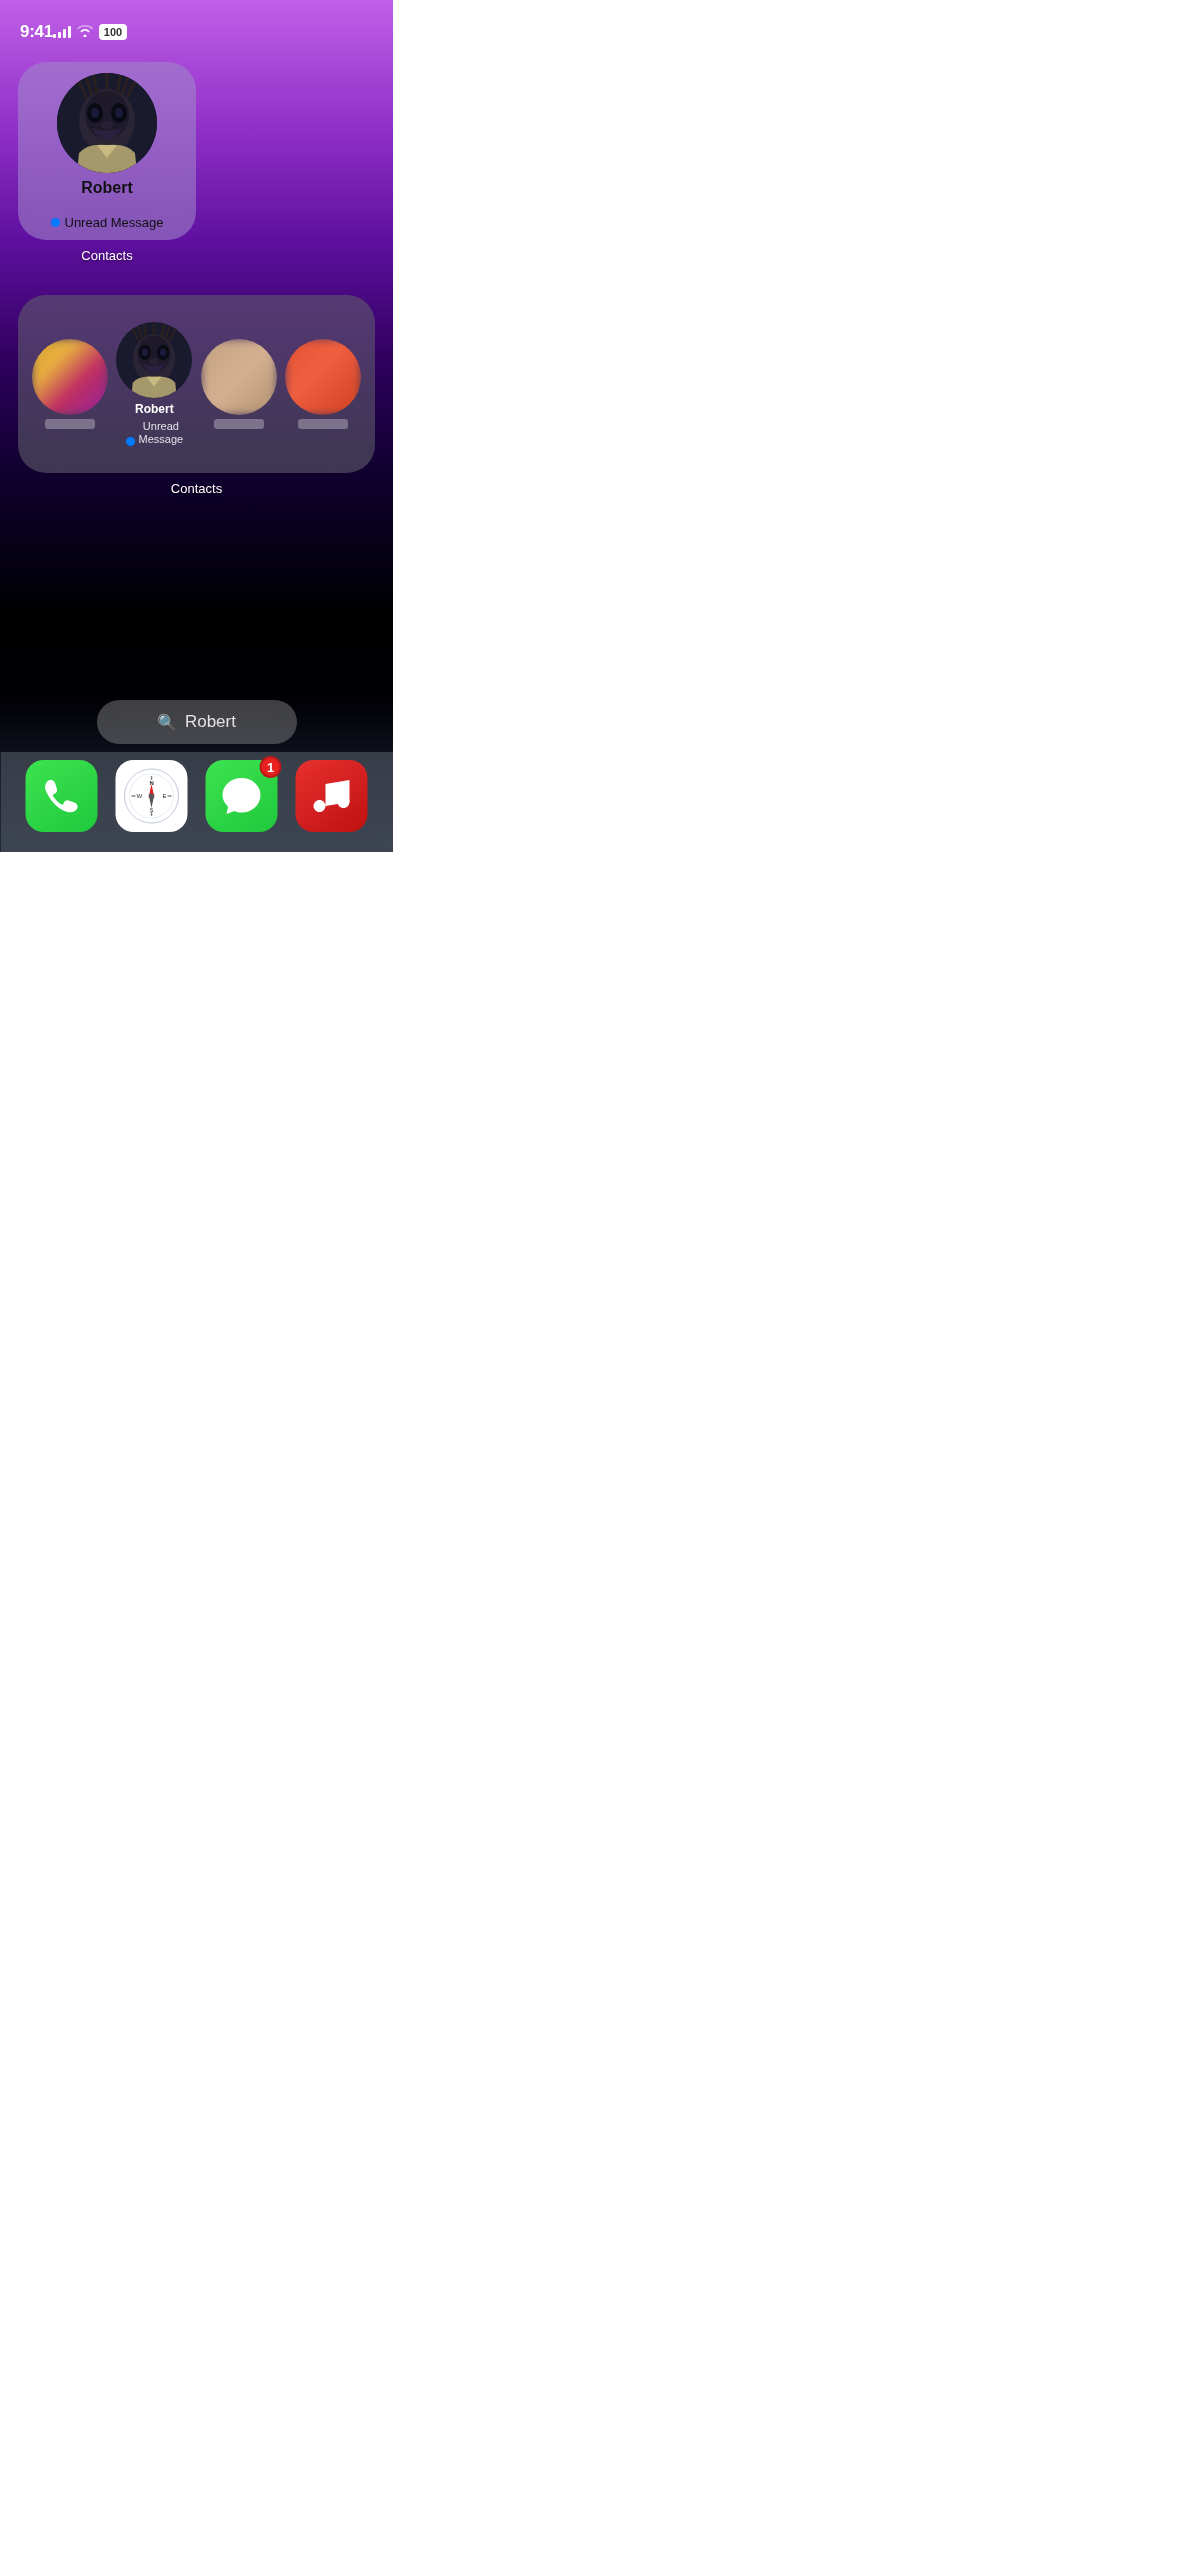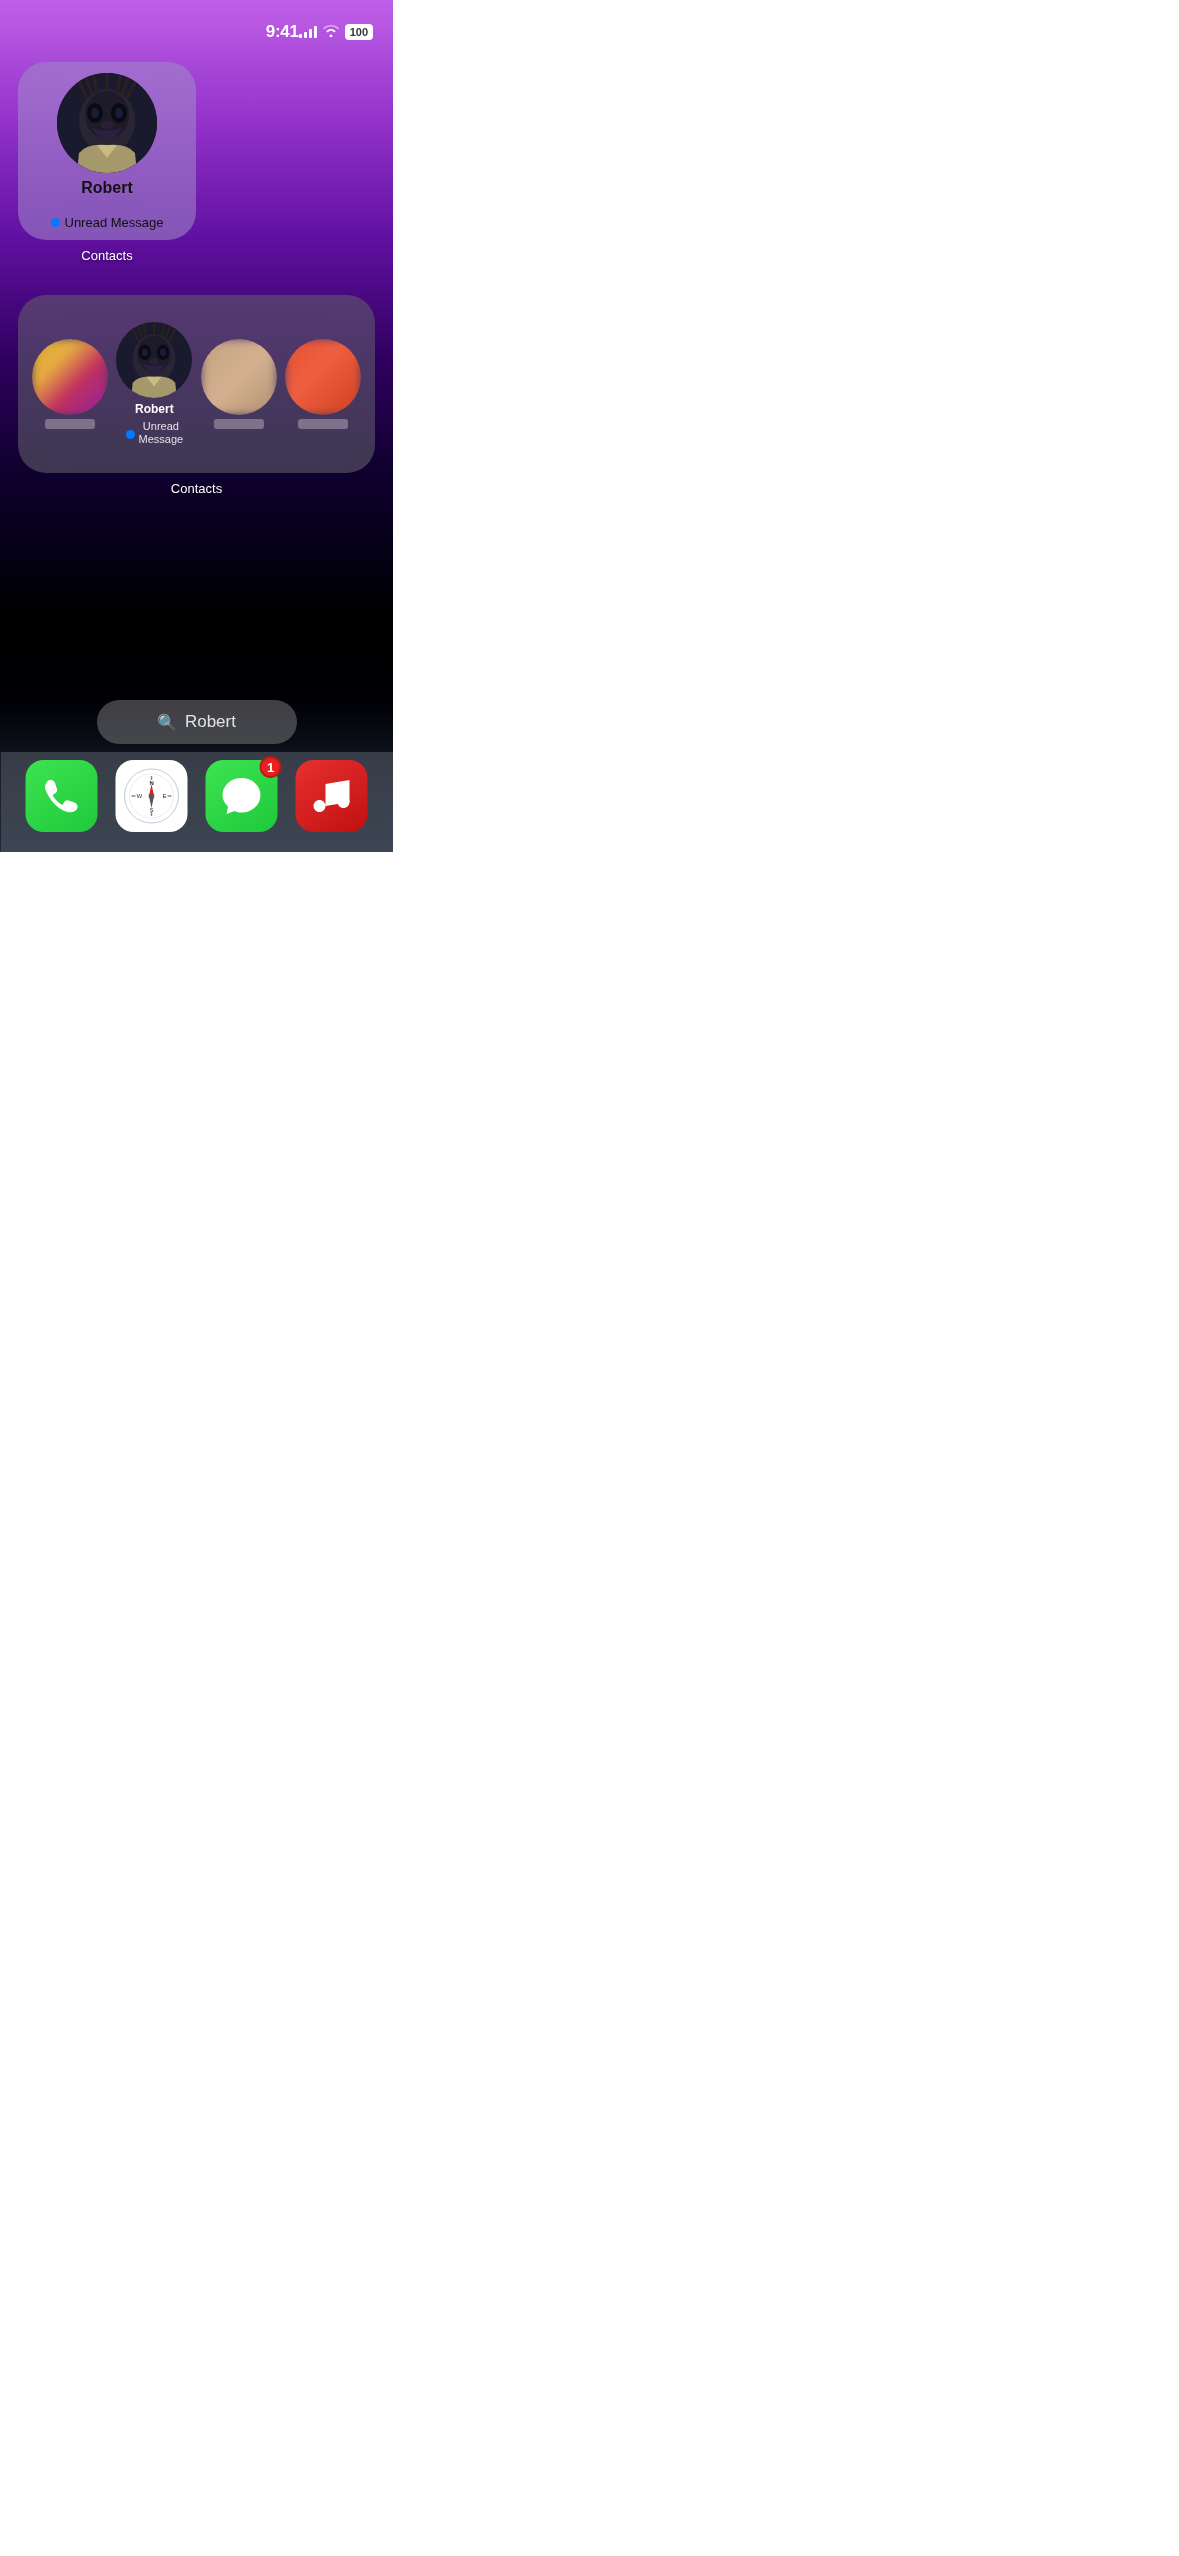--- a/index.html
+++ b/index.html
@@ -27,21 +27,21 @@
         #000005 82%,
         #101520 90%,
         #1a2030 100%
       );
       overflow: hidden;
     }
 
     
     .status-bar {
       display: flex;
-      justify-content: flex-end;
+      justify-content: flex-start;
       align-items: center;
       padding: 14px 20px 0 20px;
       height: 50px;
     }
 
     .status-time {
       color: white;
       font-size: 17px;
       font-weight: 600;
       letter-spacing: -0.3px;
@@ -223,21 +223,21 @@
       font-weight: 400;
       text-align: center;
       background: rgba(255,255,255,0.3);
       border-radius: 3px;
       height: 10px;
       width: 50px;
     }
 
     .contact-status-wide {
       display: flex;
-      align-items: center;
+      align-items: flex-end;
       gap: 4px;
     }
 
     .contact-unread-text {
       color: rgba(255,255,255,0.85);
       font-size: 11px;
       text-align: center;
       line-height: 1.2;
     }
 

